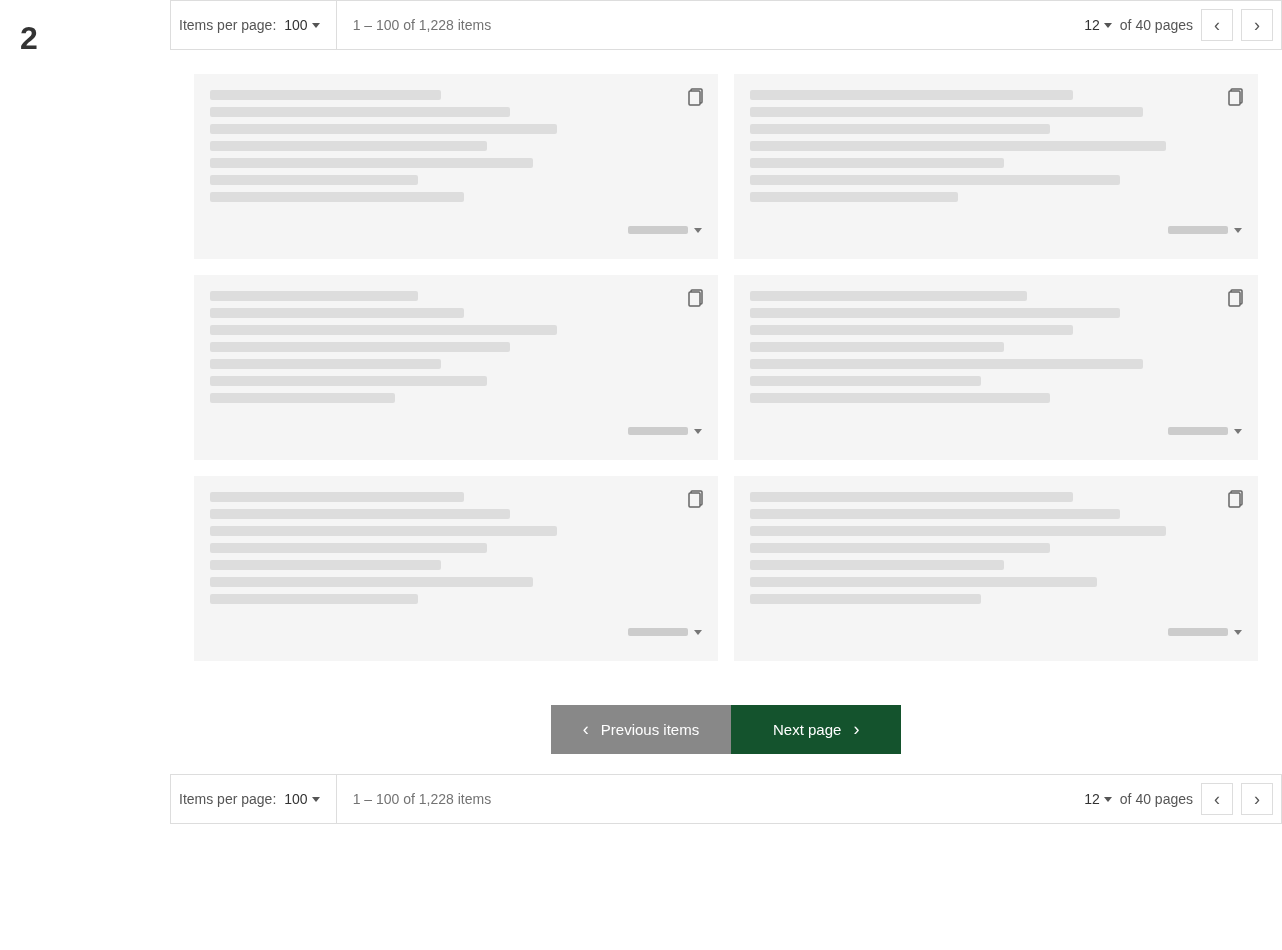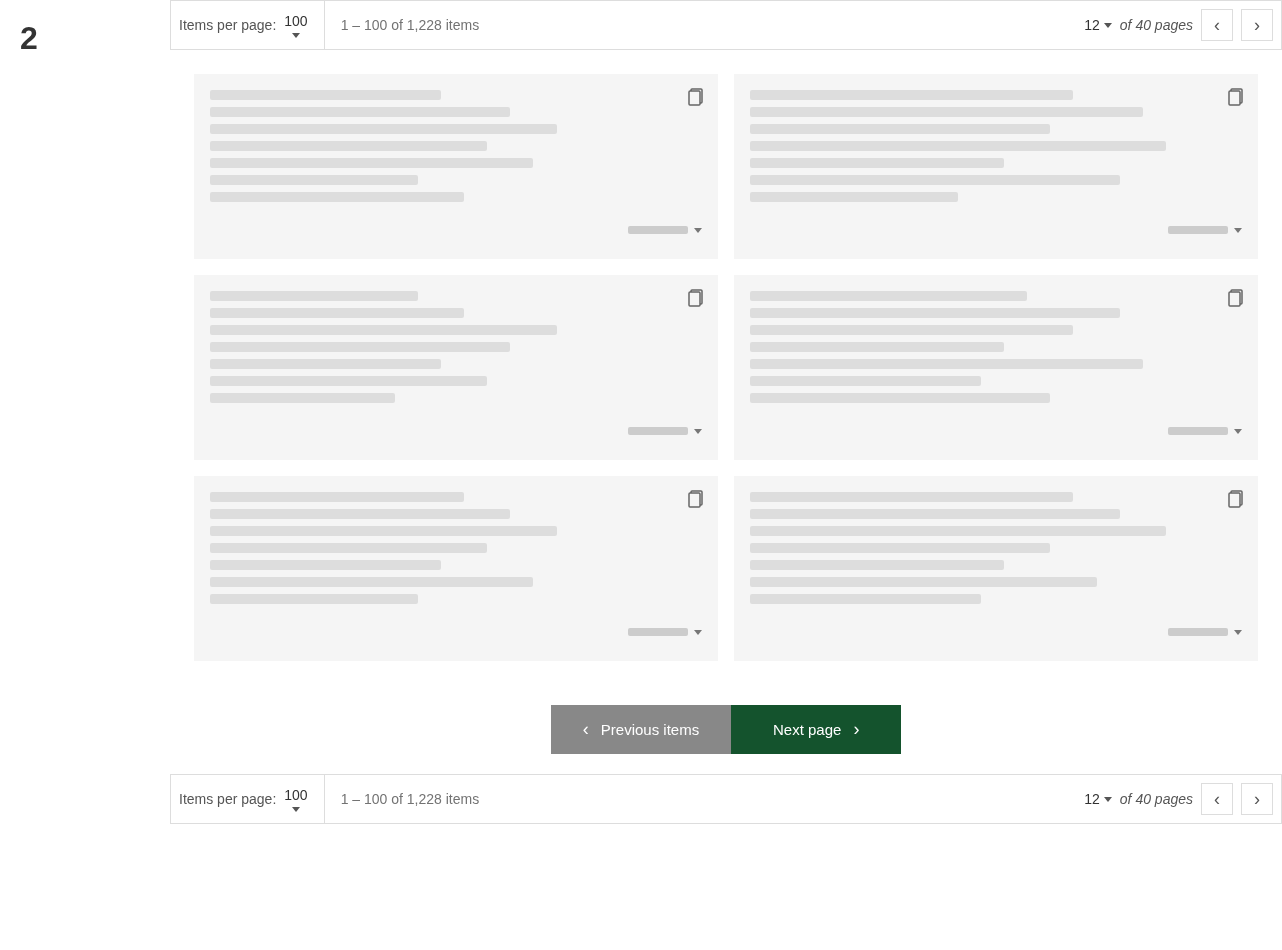--- a/index.html
+++ b/index.html
@@ -45,21 +45,20 @@
 
     .items-per-page label {
       color: #555;
     }
 
     .select-wrapper {
       display: flex;
       align-items: center;
       gap: 4px;
       cursor: pointer;
-      flex-direction: column;
     }
 
     .select-value {
       font-weight: 500;
     }
 
     .chevron-down {
       width: 0;
       height: 0;
       border-left: 4px solid transparent;
@@ -88,21 +87,20 @@
       cursor: pointer;
     }
 
     .page-number-val {
       font-weight: 500;
       margin-left: 29px;
     }
 
     .of-pages {
       color: #555;
-      font-style: italic;
     }
 
     .nav-arrow {
       width: 32px;
       height: 32px;
       border: 1px solid #ddd;
       display: flex;
       align-items: center;
       justify-content: center;
       cursor: pointer;

